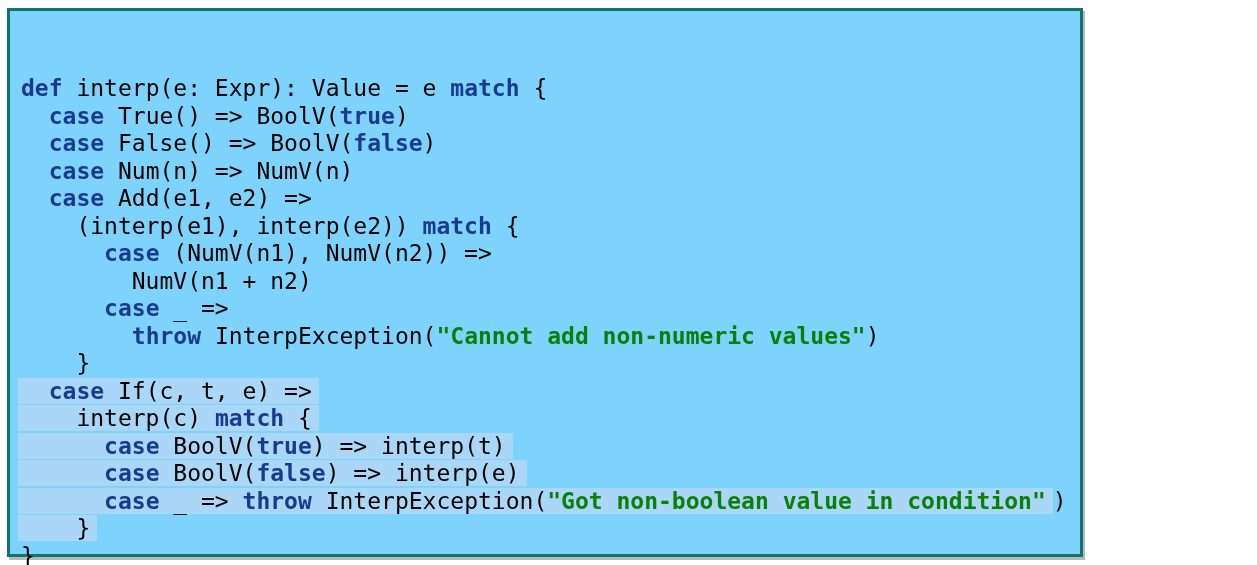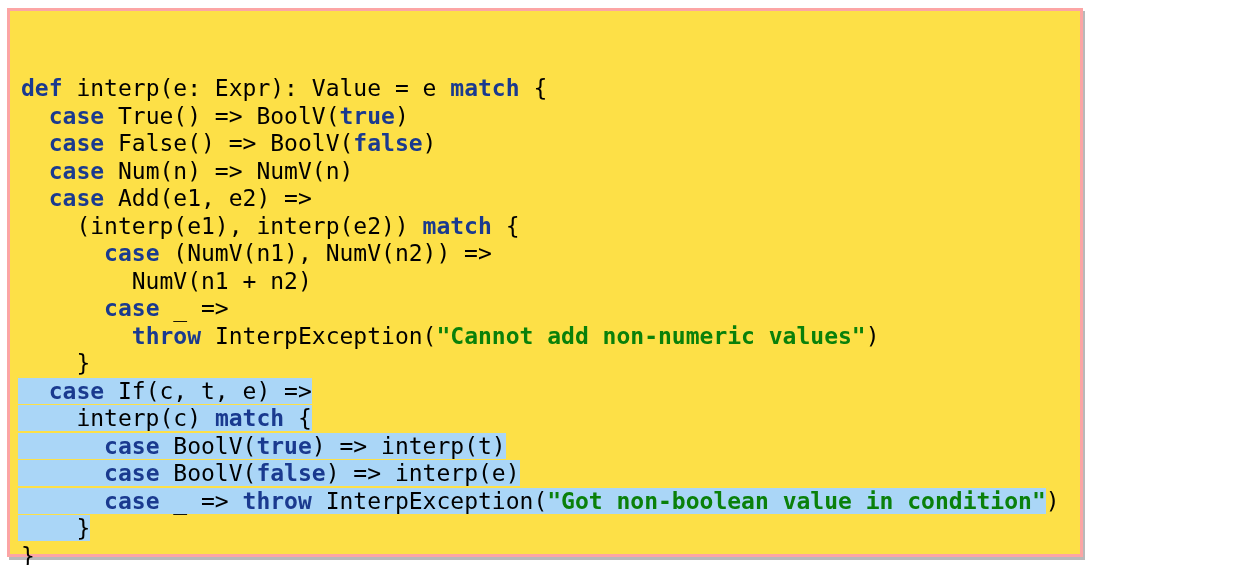--- a/index.html
+++ b/index.html
@@ -9,22 +9,22 @@
     height: 565px;
     background: #ffffff;
     overflow: hidden;
   }
   .frame {
     position: absolute;
     left: 7px;
     top: 8px;
     width: 1070px;
     height: 543px;
-    border: 3px solid #fca5a5;
-    background: #fde047;
+    border: 3px solid #0f766e;
+    background: #7dd3fc;
     box-shadow: 2px 3px 0 rgba(100,100,100,0.45);
   }
   .code {
     position: absolute;
     left: 11px;
     top: 9px;
     font-family: "DejaVu Sans Mono", "Liberation Mono", monospace;
     font-size: 23px;
     line-height: 27.5px;
     white-space: pre;
@@ -32,21 +32,21 @@
     cursor: text;
   }
   .line { height: 27.5px; }
   .p { color: var(--plain, #000000); }
   .k { color: var(--kw, #1a3a8f); font-weight: bold; }
   .s { color: var(--str, #0a800a); font-weight: bold; }
   .hl {
     background-color: var(--hl, #aad6f7);
     padding-left: 3px;
     margin-left: -3px;
-    padding-right: 0;
+    padding-right: 7px;
   }
 </style>
 </head>
 <body>
 
 <div class="frame">
   <div class="code">
     <div><div class="line"><span class="k">def</span><span class="p"> interp(e: Expr): Value = e </span><span class="k">match</span><span class="p"> {</span></div><div class="line"><span class="p">  </span><span class="k">case</span><span class="p"> True() =&gt; BoolV(</span><span class="k">true</span><span class="p">)</span></div><div class="line"><span class="p">  </span><span class="k">case</span><span class="p"> False() =&gt; BoolV(</span><span class="k">false</span><span class="p">)</span></div><div class="line"><span class="p">  </span><span class="k">case</span><span class="p"> Num(n) =&gt; NumV(n)</span></div><div class="line"><span class="p">  </span><span class="k">case</span><span class="p"> Add(e1, e2) =&gt;</span></div><div class="line"><span class="p">    (interp(e1), interp(e2)) </span><span class="k">match</span><span class="p"> {</span></div><div class="line"><span class="p">      </span><span class="k">case</span><span class="p"> (NumV(n1), NumV(n2)) =&gt;</span></div><div class="line"><span class="p">        NumV(n1 + n2)</span></div><div class="line"><span class="p">      </span><span class="k">case</span><span class="p"> _ =&gt;</span></div><div class="line"><span class="p">        </span><span class="k">throw</span><span class="p"> InterpException(</span><span class="s">"Cannot add non-numeric values"</span><span class="p">)</span></div><div class="line"><span class="p">    }</span></div><div class="line"><span class="hl"><span class="p">  </span><span class="k">case</span><span class="p"> If(c, t, e) =&gt;</span></span></div><div class="line"><span class="hl"><span class="p">    interp(c) </span><span class="k">match</span><span class="p"> {</span></span></div><div class="line"><span class="hl"><span class="p">      </span><span class="k">case</span><span class="p"> BoolV(</span><span class="k">true</span><span class="p">) =&gt; interp(t)</span></span></div><div class="line"><span class="hl"><span class="p">      </span><span class="k">case</span><span class="p"> BoolV(</span><span class="k">false</span><span class="p">) =&gt; interp(e)</span></span></div><div class="line"><span class="hl"><span class="p">      </span><span class="k">case</span><span class="p"> _ =&gt; </span><span class="k">throw</span><span class="p"> InterpException(</span><span class="s">"Got non-boolean value in condition"</span></span><span class="p">)</span></div><div class="line"><span class="hl"><span class="p">    }</span></span></div><div class="line"><span class="p">}</span></div></div>
   </div>
 </div>

